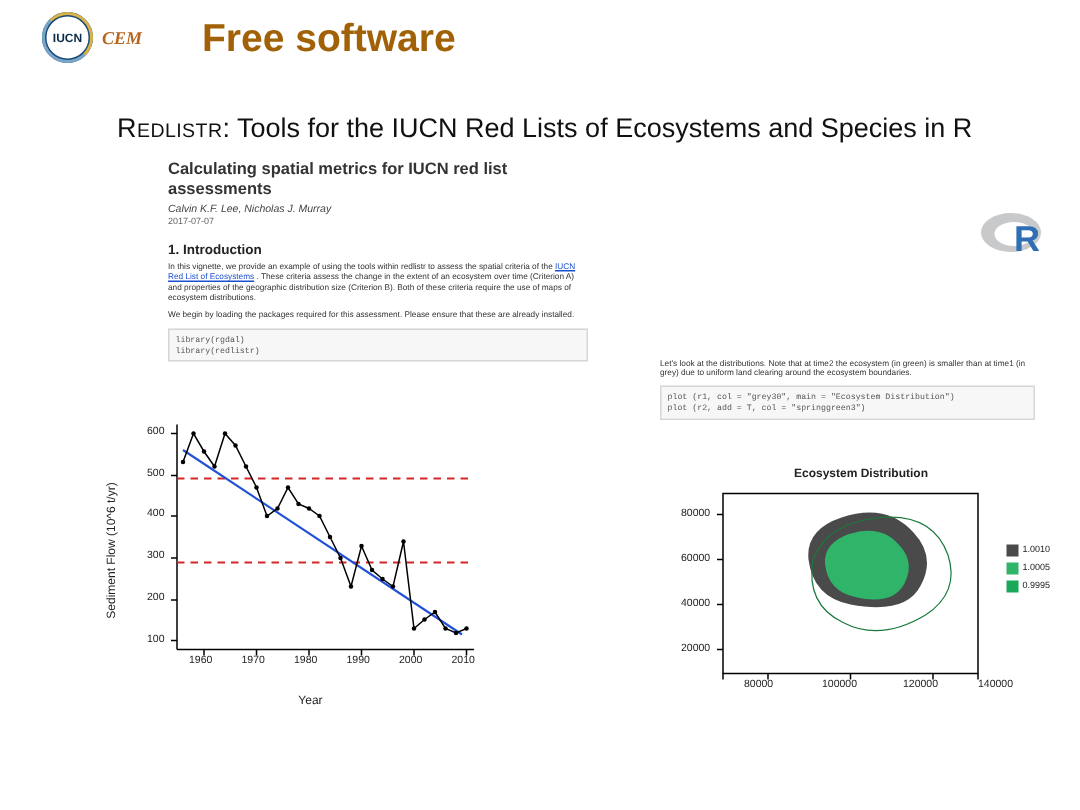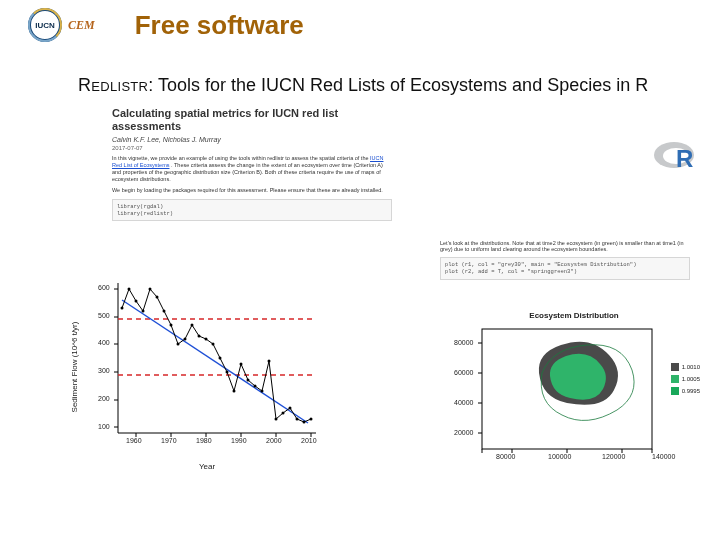--- a/index.html
+++ b/index.html
@@ -239,20 +239,21 @@
 <div class="subtitle">
   <span class="pkg">Redlistr</span><span>: Tools for the IUCN Red Lists of Ecosystems and Species in R</span>
 </div>
 
 <div class="content">
 
   <div class="vignette">
     <h3>Calculating spatial metrics for IUCN red list assessments</h3>
     <div class="authors">Calvin K.F. Lee, Nicholas J. Murray</div>
     <div class="date">2017-07-07</div>
+    <h4>1. Introduction</h4>
     <div class="bodytext">
       <span>In this vignette, we provide an example of using the tools within redlistr to assess the spatial criteria of the </span>
       <span class="link">IUCN Red List of Ecosystems</span>
       <span>. These criteria assess the change in the extent of an ecosystem over time (Criterion A) and properties of the geographic distribution size (Criterion B). Both of these criteria require the use of maps of ecosystem distributions.</span>
     </div>
     <div class="bodytext">We begin by loading the packages required for this assessment. Please ensure that these are already installed.</div>
     <div class="codebox"><span style="white-space:pre;">library(rgdal)
 library(redlistr)</span></div>
   </div>
 

